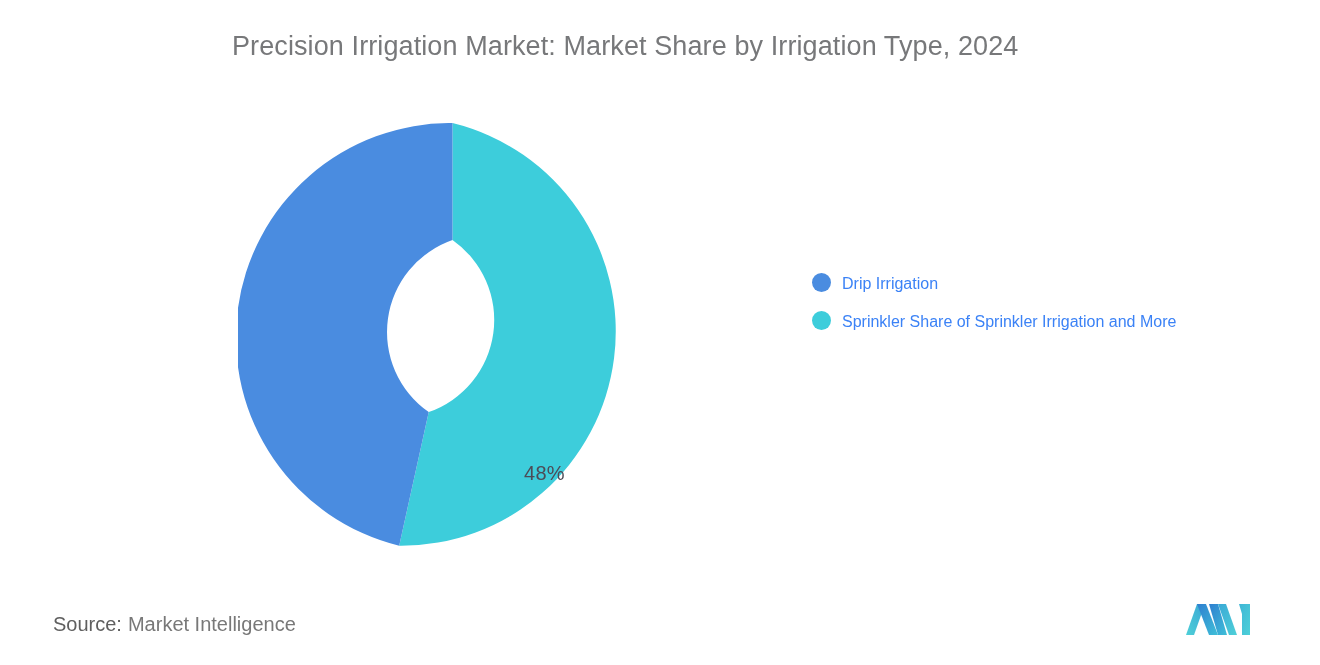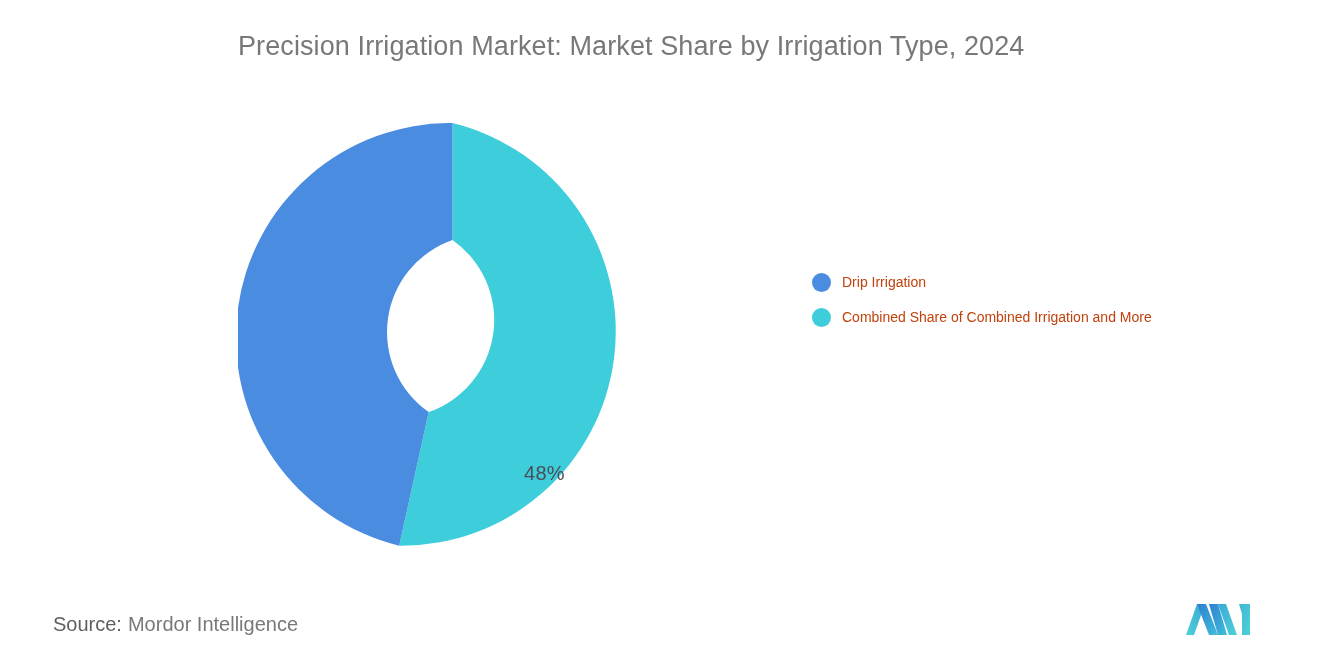--- a/index.html
+++ b/index.html
@@ -11,21 +11,21 @@
     width: 1320px;
     height: 665px;
     position: relative;
     font-family: "Liberation Sans", sans-serif;
     overflow: hidden;
   }
 
   
   #chart-title {
     position: absolute;
-    left: 238px;
+    left: 232px;
     top: 31px;
     font-size: 27px;
     font-weight: 400;
     color: #77787a;
     letter-spacing: 0.1px;
     white-space: nowrap;
   }
 
   
   #donut-wrap {
@@ -65,22 +65,22 @@
   }
   .legend-marker {
     flex: 0 0 auto;
     width: 19px;
     height: 19px;
     border-radius: 50%;
     margin-top: 2px;
     margin-right: 11px;
   }
   .legend-label {
-    font-size: 14px;
-    color: #c2410c;
+    font-size: 16px;
+    color: #3b82f6;
     line-height: 1.62;
     max-width: 385px;
     text-align: center;
   }
 
   
   #source-line {
     position: absolute;
     left: 53px;
     top: 613px;
@@ -132,27 +132,27 @@
 
 <div id="legend">
 
   <div class="legend-row">
     <span class="legend-marker" style="background:#4a8ce0"></span>
     <span class="legend-label">Drip Irrigation</span>
   </div>
 
   <div class="legend-row">
     <span class="legend-marker" style="background:#3dcddb"></span>
-    <span class="legend-label">Combined Share of Combined Irrigation and More</span>
+    <span class="legend-label">Sprinkler Share of Sprinkler Irrigation and More</span>
   </div>
 
 </div>
 
 <div id="source-line">
-  <span id="source-label">Source:</span><span id="source-value">Mordor Intelligence</span>
+  <span id="source-label">Source:</span><span id="source-value">Market Intelligence</span>
 </div>
 
 <div id="brand-logo">
   <svg viewBox="0 0 72 40" width="72" height="40">
     <defs>
       <linearGradient id="miGradA" x1="0" y1="1" x2="1" y2="0">
         <stop offset="0%" stop-color="#4fd0d8"></stop>
         <stop offset="100%" stop-color="#3aa6d4"></stop>
       </linearGradient>
       <linearGradient id="miGradB" x1="0" y1="0" x2="1" y2="1">

